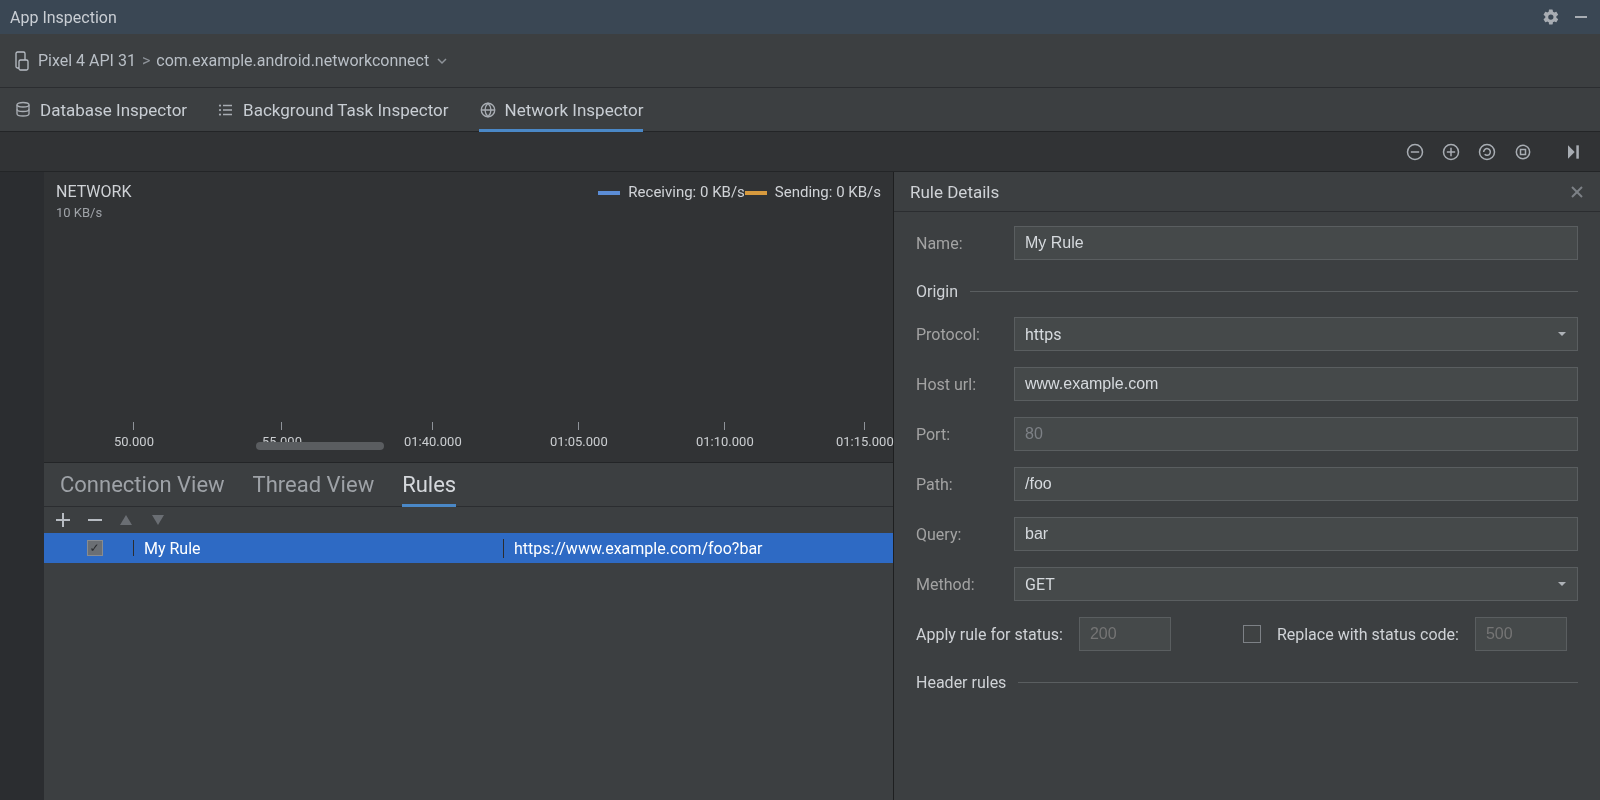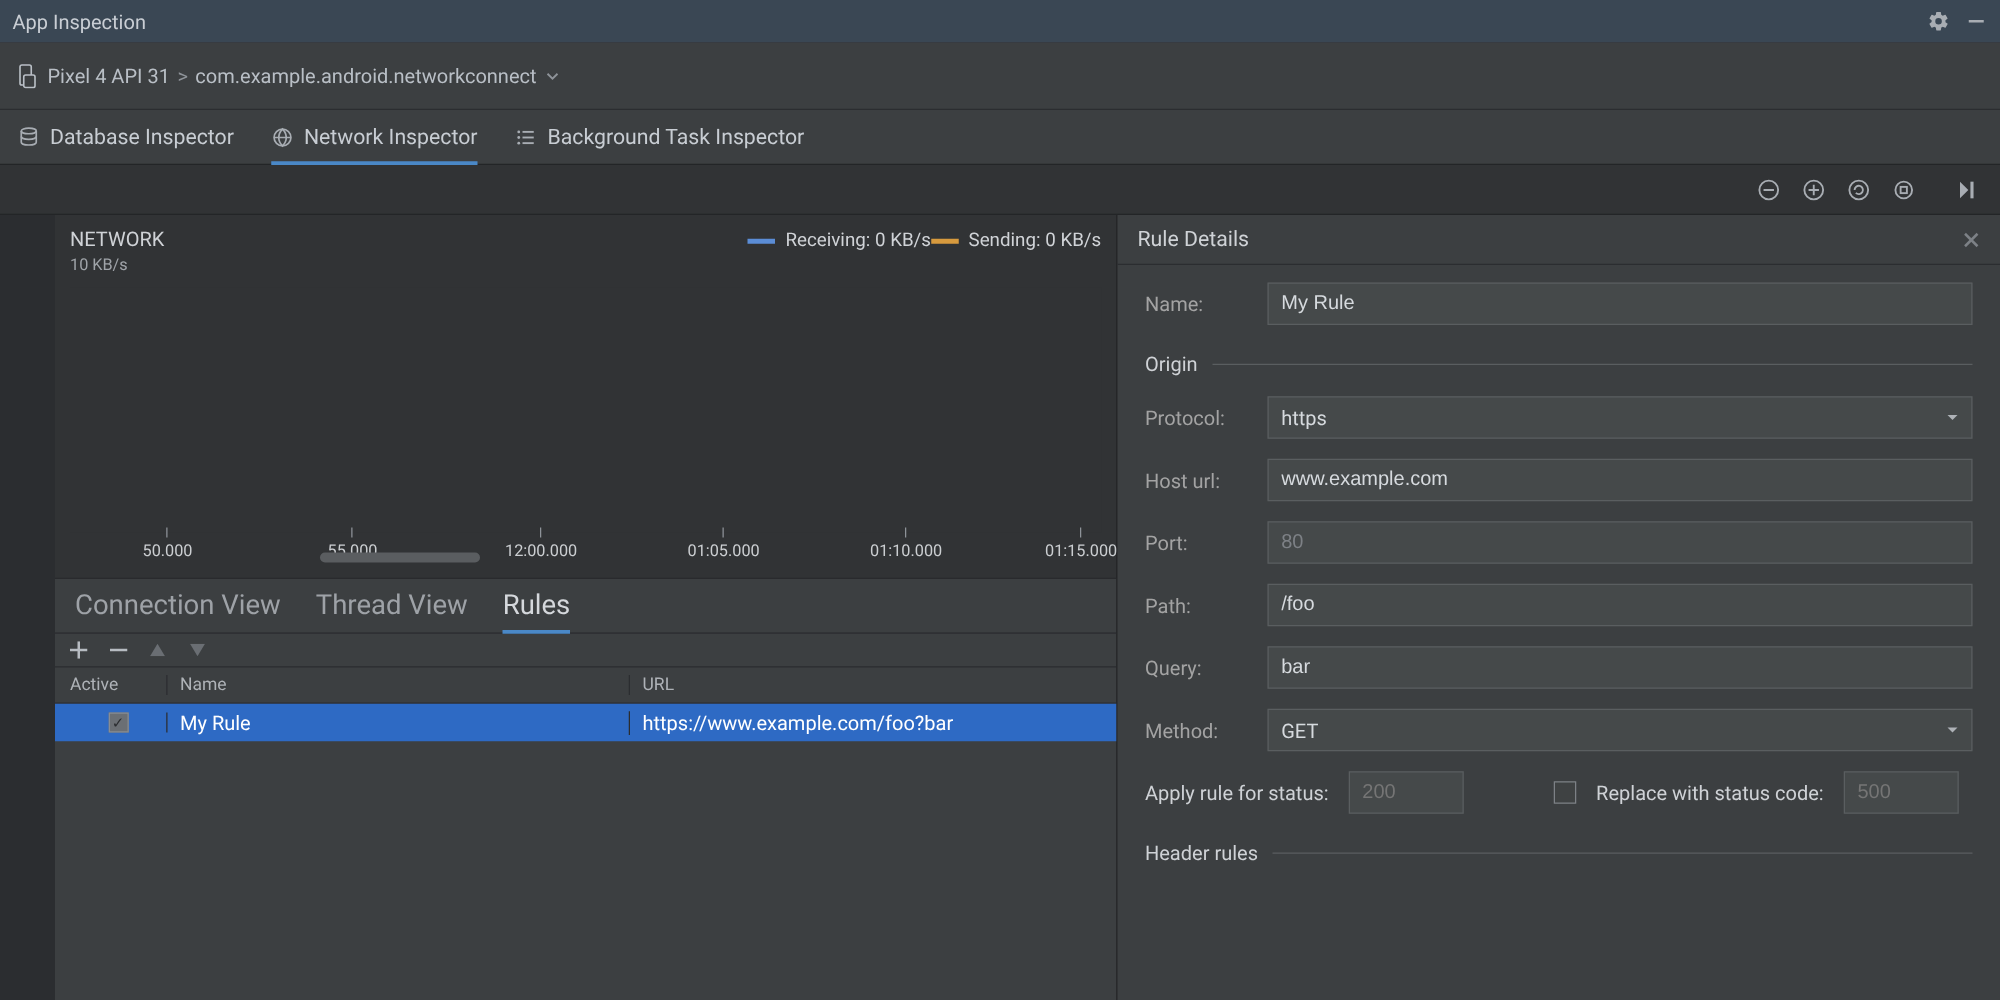--- a/index.html
+++ b/index.html
@@ -187,42 +187,42 @@
   <div class="inspector-tab">
     <span class="tab-ic">
       <svg width="18" height="18" viewBox="0 0 24 24" fill="none" stroke="currentColor" stroke-width="1.8">
           <ellipse cx="12" cy="5" rx="8" ry="3"></ellipse>
           <path d="M4 5v6c0 1.66 3.58 3 8 3s8-1.34 8-3V5"></path>
           <path d="M4 11v6c0 1.66 3.58 3 8 3s8-1.34 8-3v-6"></path>
         </svg>
     </span>
     <span>Database Inspector</span>
   </div>
-  <div class="inspector-tab active">
-    <span class="tab-ic">
-      <svg width="18" height="18" viewBox="0 0 24 24" fill="none" stroke="currentColor" stroke-width="1.8">
-          <circle cx="12" cy="12" r="9"></circle>
-          <path d="M3 12h18M12 3c2.5 2.5 4 5.5 4 9s-1.5 6.5-4 9c-2.5-2.5-4-5.5-4-9s1.5-6.5 4-9z"></path>
-        </svg>
-    </span>
-    <span>Network Inspector</span>
-  </div>
   <div class="inspector-tab">
     <span class="tab-ic">
       <svg width="18" height="18" viewBox="0 0 24 24" fill="currentColor">
           <circle cx="4" cy="6" r="1.5"></circle>
           <rect x="8" y="5" width="12" height="2"></rect>
           <circle cx="4" cy="12" r="1.5"></circle>
           <rect x="8" y="11" width="12" height="2"></rect>
           <circle cx="4" cy="18" r="1.5"></circle>
           <rect x="8" y="17" width="12" height="2"></rect>
         </svg>
     </span>
     <span>Background Task Inspector</span>
   </div>
+  <div class="inspector-tab active">
+    <span class="tab-ic">
+      <svg width="18" height="18" viewBox="0 0 24 24" fill="none" stroke="currentColor" stroke-width="1.8">
+          <circle cx="12" cy="12" r="9"></circle>
+          <path d="M3 12h18M12 3c2.5 2.5 4 5.5 4 9s-1.5 6.5-4 9c-2.5-2.5-4-5.5-4-9s1.5-6.5 4-9z"></path>
+        </svg>
+    </span>
+    <span>Network Inspector</span>
+  </div>
 </div>
 
 <div class="toolbar">
   <span class="tool-btn">
     <svg width="20" height="20" viewBox="0 0 24 24" fill="none" stroke="currentColor" stroke-width="1.8">
         <circle cx="12" cy="12" r="9"></circle>
         <line x1="7" y1="12" x2="17" y2="12"></line>
       </svg>
   </span>
   <span class="tool-btn">
@@ -262,21 +262,21 @@
           <span><span class="swatch receiving"></span><span>Receiving:</span> <span>0 KB/s</span></span>
           <span><span class="swatch sending"></span><span>Sending:</span> <span>0 KB/s</span></span>
         </div>
       </div>
       <div class="axis-label">10 KB/s</div>
       <div class="chart-canvas"></div>
       <div class="ruler">
         <div class="ticks">
           <span class="tick" style="left:58px">50.000</span>
           <span class="tick" style="left:206px">55.000</span>
-          <span class="tick" style="left:348px">12:00.000</span>
+          <span class="tick" style="left:348px">01:40.000</span>
           <span class="tick" style="left:494px">01:05.000</span>
           <span class="tick" style="left:640px">01:10.000</span>
           <span class="tick" style="left:780px">01:15.000</span>
         </div>
         <div class="ruler-scrollbar"></div>
       </div>
     </div>
 
     <div class="subtabs border-top">
       <div class="subtab">
@@ -308,25 +308,20 @@
           </svg>
       </span>
       <span class="rt-btn disabled">
         <svg width="12" height="10" viewBox="0 0 12 10" fill="currentColor">
             <path d="M0 0 L12 0 L6 10 Z"></path>
           </svg>
       </span>
     </div>
 
     <div class="rules-table">
-      <div class="rules-thead">
-        <div class="col-active">Active</div>
-        <div class="col-name">Name</div>
-        <div class="col-url">URL</div>
-      </div>
       <div class="rules-row selected">
         <div class="col-active">
           <span class="chk">✓</span>
         </div>
         <div class="col-name">My Rule</div>
         <div class="col-url">https://www.example.com/foo?bar</div>
       </div>
     </div>
   </div>
 

